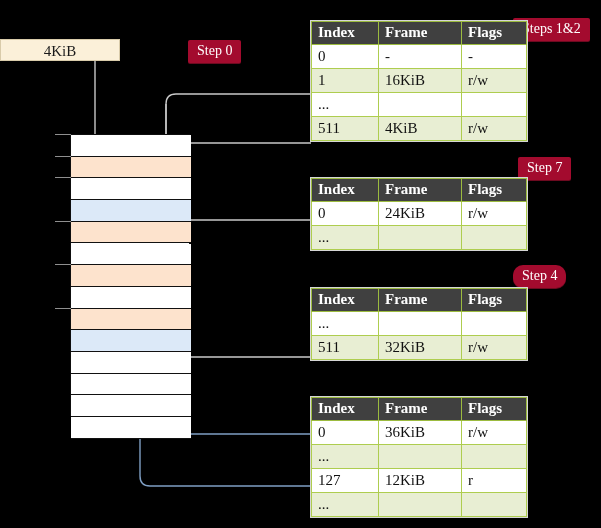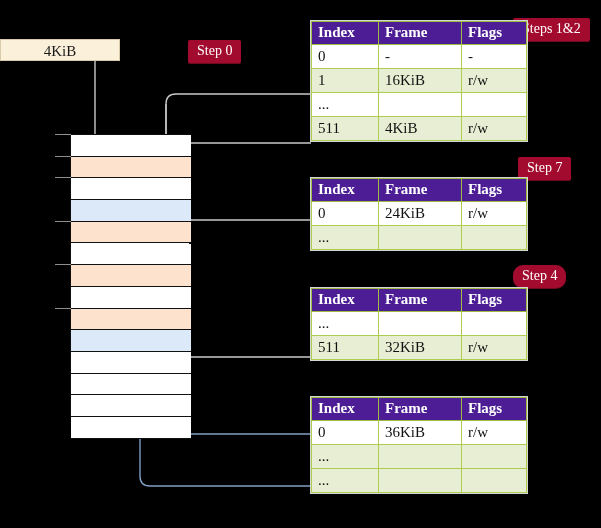--- a/index.html
+++ b/index.html
@@ -65,21 +65,21 @@
   
   .ptable{
     position:absolute;
     border-collapse:collapse;
     font-family:"Liberation Serif", serif;
     font-size:15px;
     background:#ffffff;
     box-shadow:0 0 0 1px #d6d6d6;
   }
   .ptable th{
-    background:#4c1d95;
+    background:#404040;
     color:#ffffff;
     font-weight:bold;
     text-align:left;
     padding:2px 6px 3px 6px;
     border:1px solid #9cbb3f;
     font-size:15px;
     white-space:nowrap;
   }
   .ptable td{
     color:#111111;
@@ -257,20 +257,25 @@
           <tr class="odd">
             <td class="col-i">0</td>
             <td class="col-f">36KiB</td>
             <td class="col-g">r/w</td>
           </tr>
           <tr class="even">
             <td class="col-i">...</td>
             <td class="col-f"></td>
             <td class="col-g"></td>
           </tr>
+          <tr class="odd">
+            <td class="col-i">127</td>
+            <td class="col-f">12KiB</td>
+            <td class="col-g">r</td>
+          </tr>
           <tr class="even">
             <td class="col-i">...</td>
             <td class="col-f"></td>
             <td class="col-g"></td>
           </tr>
         </tbody>
       </table>
     </div>
 
 <div class="mem-tick" style="left: 55px; top: 134px; width: 16px;"></div>

